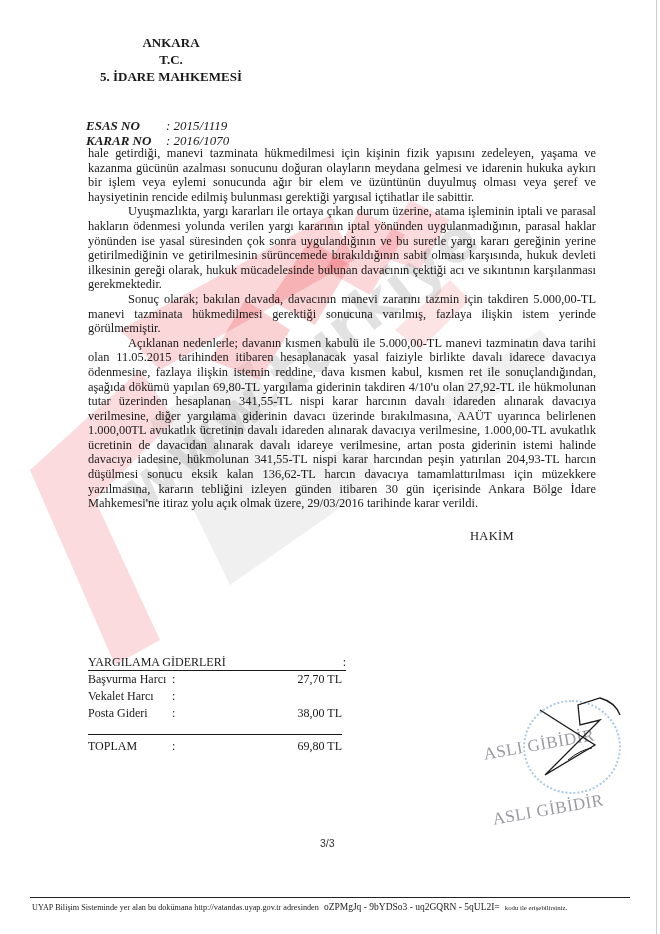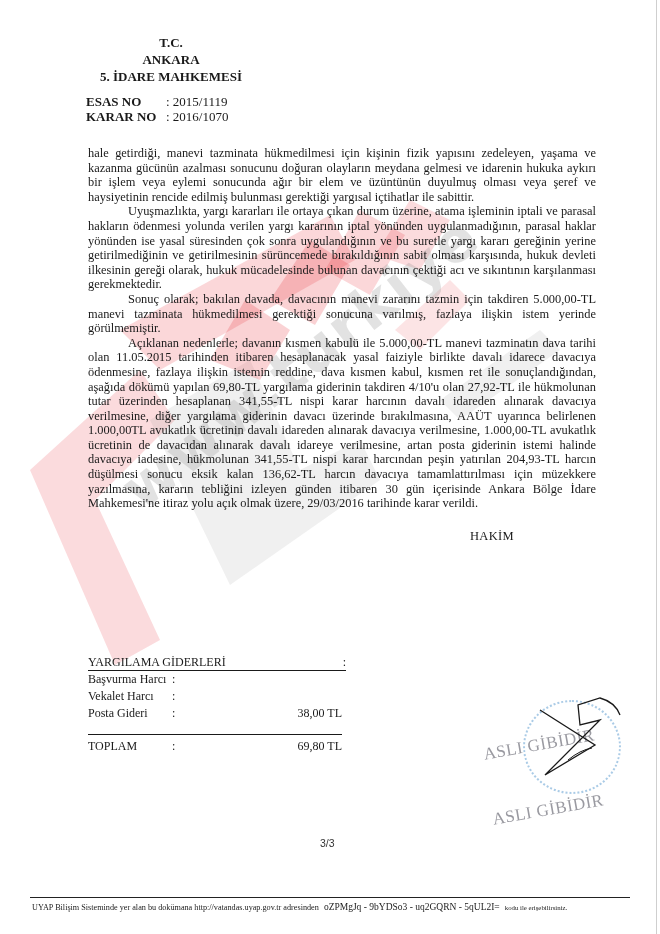--- a/index.html
+++ b/index.html
@@ -64,23 +64,24 @@
       font-weight: bold;
       font-size: 13px;
       line-height: 17px;
       padding-left: 12px;
       box-sizing: border-box;
     }
     .header-block div { white-space: nowrap; }
 
     .case-block {
       position: absolute;
-      left: 86px; top: 94px;
+      left: 86px; top: 118px;
       font-size: 13px;
       line-height: 15px;
+      font-style: italic;
     }
     .case-row { display: flex; }
     .case-label { font-weight: bold; width: 80px; }
     .case-value { font-weight: normal; }
 
     
     .body-text {
       position: absolute;
       left: 88px;
       top: 146px;
@@ -206,22 +207,22 @@
     <polygon points="375,255 410,200 450,220 420,270" fill="rgba(232,32,42,0.16)"></polygon>
     <polygon points="395,330 450,280 470,300 420,350" fill="rgba(232,32,42,0.12)"></polygon>
 
     <polygon points="440,400 540,330 560,350 460,420" fill="rgba(150,150,150,0.14)"></polygon>
   </svg>
   <div class="wm-url">www.turkiye</div>
 
   <div class="content">
 
     <div class="header-block">
+      <div>ANKARA</div>
       <div>T.C.</div>
-      <div>ANKARA</div>
       <div>5. İDARE MAHKEMESİ</div>
     </div>
 
     <div class="case-block">
       <div class="case-row">
         <span class="case-label">ESAS NO</span>
         <span class="case-value">: 2015/1119</span>
       </div>
       <div class="case-row">
         <span class="case-label">KARAR NO</span>
@@ -239,20 +240,21 @@
     <div class="judge">HAKİM</div>
 
     <div class="expenses">
       <div class="exp-title-row">
         <span>YARGILAMA GİDERLERİ</span>
         <span>:</span>
       </div>
       <div class="exp-row">
         <span class="exp-label">Başvurma Harcı</span>
         <span class="exp-colon">:</span>
+        <span class="exp-amount">27,70 TL</span>
       </div>
       <div class="exp-row">
         <span class="exp-label">Vekalet Harcı</span>
         <span class="exp-colon">:</span>
       </div>
       <div class="exp-row">
         <span class="exp-label">Posta Gideri</span>
         <span class="exp-colon">:</span>
         <span class="exp-amount">38,00 TL</span>
       </div>

